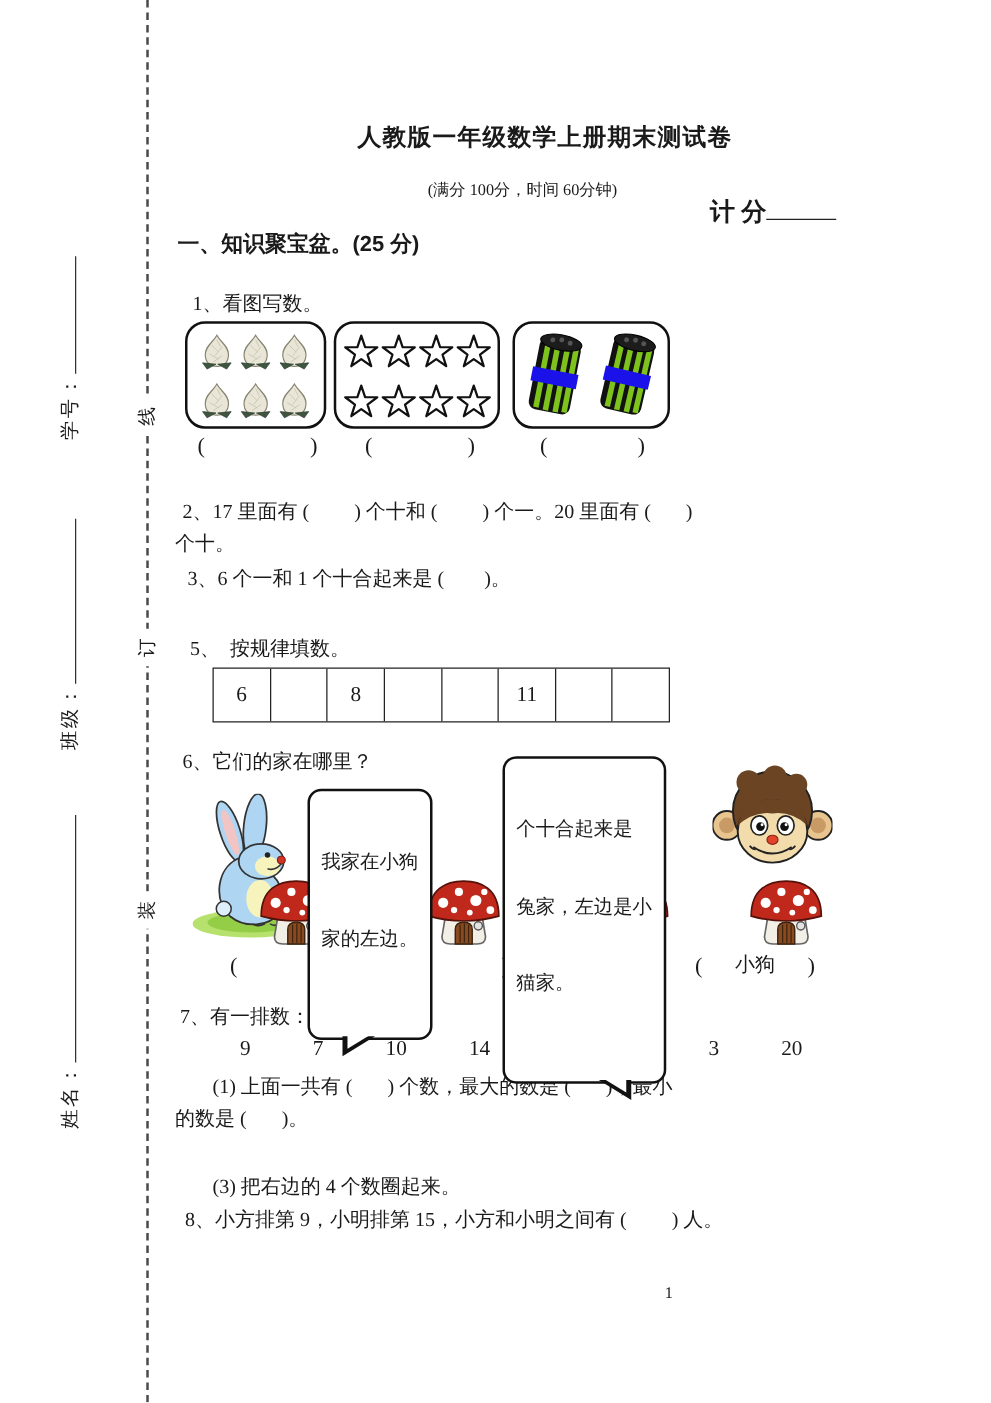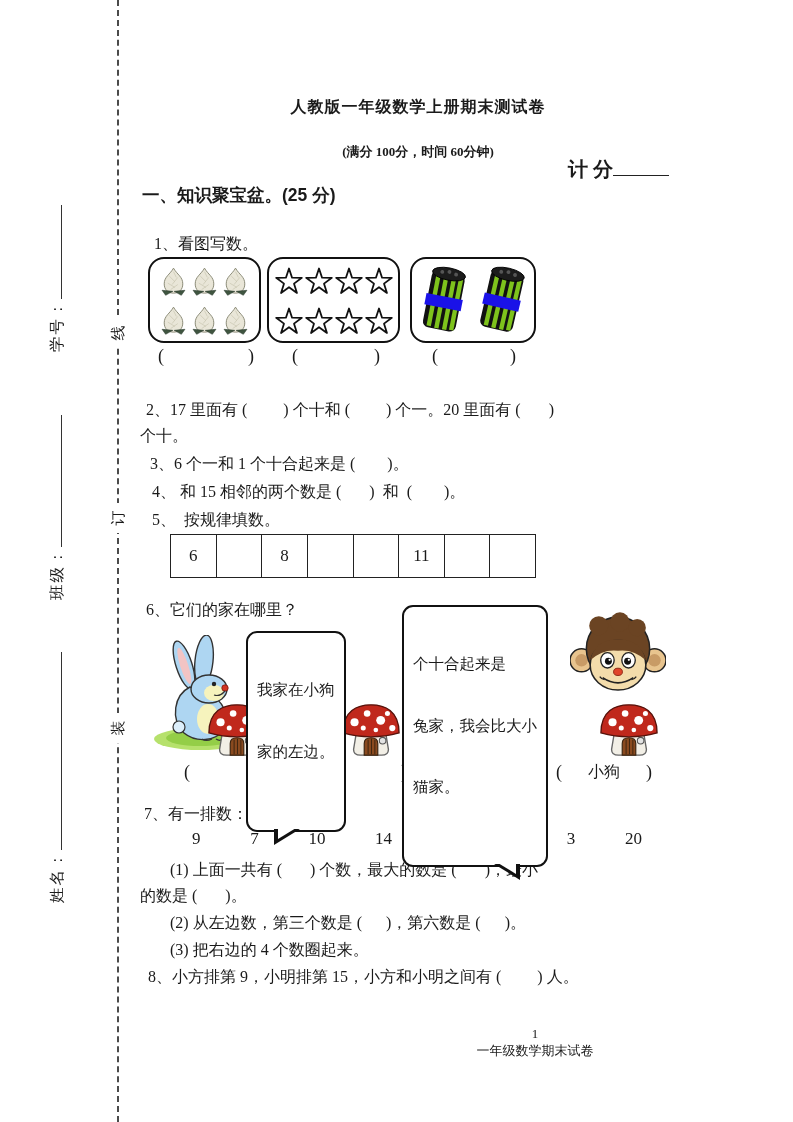--- a/index.html
+++ b/index.html
@@ -11,22 +11,22 @@
   .bindchar{position:absolute;left:103px;width:30px;height:30px;line-height:30px;
             text-align:center;background:#fff;font-size:15px;transform:rotate(-90deg);}
   .vfield{position:absolute;height:26px;line-height:26px;font-size:15.5px;letter-spacing:2px;
           transform:rotate(-90deg);transform-origin:0 0;white-space:nowrap;}
   .vfield .uline{display:inline-block;height:4px;border-bottom:1.6px solid #333;
                  vertical-align:baseline;}
   
   #main{position:absolute;left:140px;top:85px;width:556px;height:1030px;}
   .abs{position:absolute;}
   .tline{font-size:16px;line-height:25px;white-space:pre;}
-  .title{top:12px;left:0;width:100%;text-align:center;font-size:16px;font-weight:bold;letter-spacing:1px;}
-  .subtitle{top:58px;left:0;width:100%;text-align:center;font-size:13px;font-weight:bold;}
+  .title{top:12px;left:18px;width:100%;text-align:center;font-size:19px;font-weight:bold;letter-spacing:1px;}
+  .subtitle{top:58px;left:0;width:100%;text-align:center;font-size:13px;font-weight:normal;}
   .score{top:71px;left:428px;font-size:20px;font-weight:bold;white-space:pre;}
   .score .uline{display:inline-block;width:56px;height:4px;border-bottom:1.6px solid #222;}
   .sechead{font-family:"Liberation Sans","DejaVu Sans",sans-serif;font-weight:bold;
            font-size:17.5px;white-space:pre;text-align:right;}
   .sec1{top:98px;left:2px;}
   .sec2{top:906px;left:0px;}
   .circle-blank{display:inline-block;width:16px;height:16px;border:2.4px solid #000;
                 border-radius:50%;vertical-align:-3px;margin:0 4px;}
   .q1label{top:146px;left:14px;}
   
@@ -201,21 +201,20 @@
       <div class="ppair" style="left:292px;width:84px;">
         <span>(</span>
           <span class="mid"></span>
           <span>)</span>
       </div>
     </div>
 
     <div class="abs tline" style="top:312px;left:6px;">2、17 里面有 (         ) 个十和 (         ) 个一。20 里面有 (       )</div>
     <div class="abs tline" style="top:338px;left:0;">个十。</div>
     <div class="abs tline" style="top:366px;left:10px;text-align:right;">3、6 个一和 1 个十合起来是 (        )。</div>
-    <div class="abs tline" style="top:394px;left:12px;">4、 和 15 相邻的两个数是 (       )  和  (        )。</div>
     <div class="abs tline" style="top:422px;left:12px;">5、  按规律填数。</div>
 
     <div class="abs ptable">
       <div class="pcell">6</div>
       <div class="pcell"></div>
       <div class="pcell">8</div>
       <div class="pcell"></div>
       <div class="pcell"></div>
       <div class="pcell">11</div>
       <div class="pcell"></div>
@@ -247,21 +246,21 @@
       </svg>
 
       <div class="bubble bubble1 abs" style="left:106px;top:26px;">
         <div>我家在小狗</div>
         <div>家的左边。</div>
         <span class="tail-b"></span><span class="tail-w"></span>
       </div>
 
       <div class="bubble bubble2 abs" style="left:262px;top:0px;">
         <div>个十合起来是</div>
-        <div>兔家，我会比大小</div>
+        <div>兔家，左边是小</div>
         <div>猫家。</div>
         <span class="tail-b"></span><span class="tail-w"></span>
       </div>
 
       <svg class="abs" style="left:430px;top:5px;" width="96" height="92" viewBox="0 0 100 95">
         <circle cx="12" cy="52" r="12" fill="#e8c48e" stroke="#222" stroke-width="1.6"></circle>
         <circle cx="88" cy="52" r="12" fill="#e8c48e" stroke="#222" stroke-width="1.6"></circle>
         <circle cx="12" cy="52" r="6.5" fill="#c89b66"></circle>
         <circle cx="88" cy="52" r="6.5" fill="#c89b66"></circle>
         <circle cx="50" cy="40" r="33" fill="#6b4423" stroke="#222" stroke-width="1.6"></circle>
@@ -370,22 +369,20 @@
       <span>7</span>
       <span>10</span>
       <span>14</span>
       <span>8</span>
       <span>16</span>
       <span>3</span>
       <span>20</span>
     </div>
     <div class="abs tline" style="top:772px;left:30px;">(1) 上面一共有 (       ) 个数，最大的数是 (       )，最小</div>
     <div class="abs tline" style="top:798px;left:0;">的数是 (       )。</div>
-    <div class="abs tline" style="top:825px;left:30px;">(2) 从左边数，第三个数是 (      )，第六数是 (      )。</div>
     <div class="abs tline" style="top:852px;left:30px;">(3) 把右边的 4 个数圈起来。</div>
     <div class="abs tline" style="top:879px;left:8px;text-align:center;">8、小方排第 9，小明排第 15，小方和小明之间有 (         ) 人。</div>
 
 
     <div class="abs footerline" style="top:941px;">1</div>
-    <div class="abs footerline" style="top:957px;">一年级数学期末试卷</div>
 
   </div>
 </div>
 
 </body></html>

